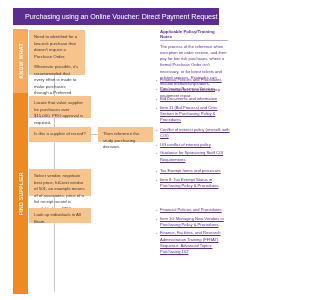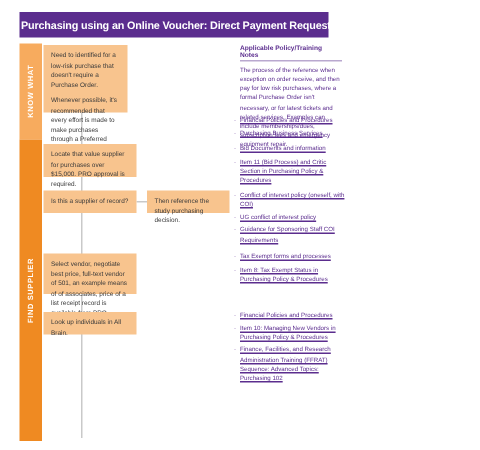--- a/index.html
+++ b/index.html
@@ -19,23 +19,23 @@
   .header {
     position: absolute;
     left: 13px; top: 8px;
     width: 206px; height: 17px;
     background: #5b2d8e;
     display: flex; align-items: center;
   }
   .header-title {
     color: #ffffff;
     font-size: 7.2px;
-    font-weight: bold;
+    font-weight: normal;
     letter-spacing: -0.1px;
-    padding-left: 1px;
+    padding-left: 12px;
     white-space: nowrap;
   }
 
   
   .rail {
     position: absolute;
     left: 13px; top: 29px;
     width: 15px; height: 265px;
   }
   .rail-seg {

